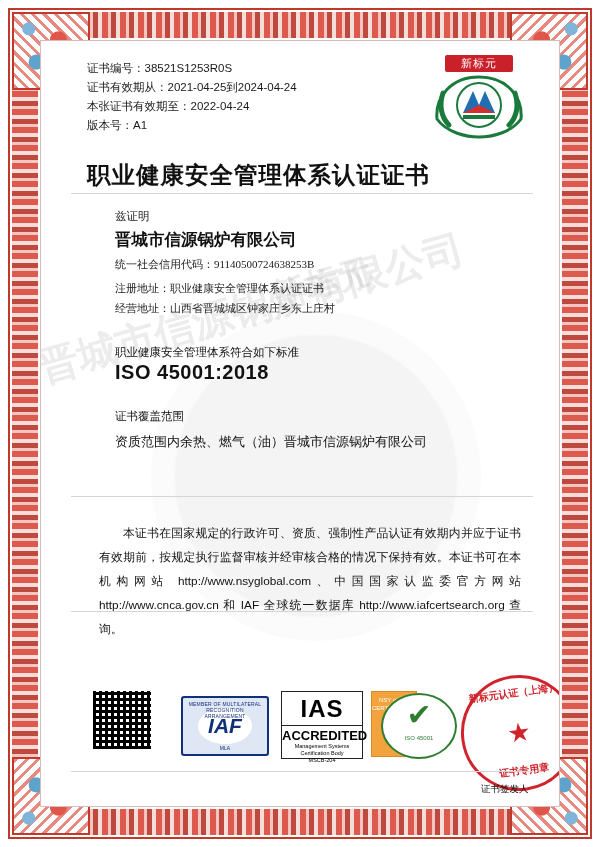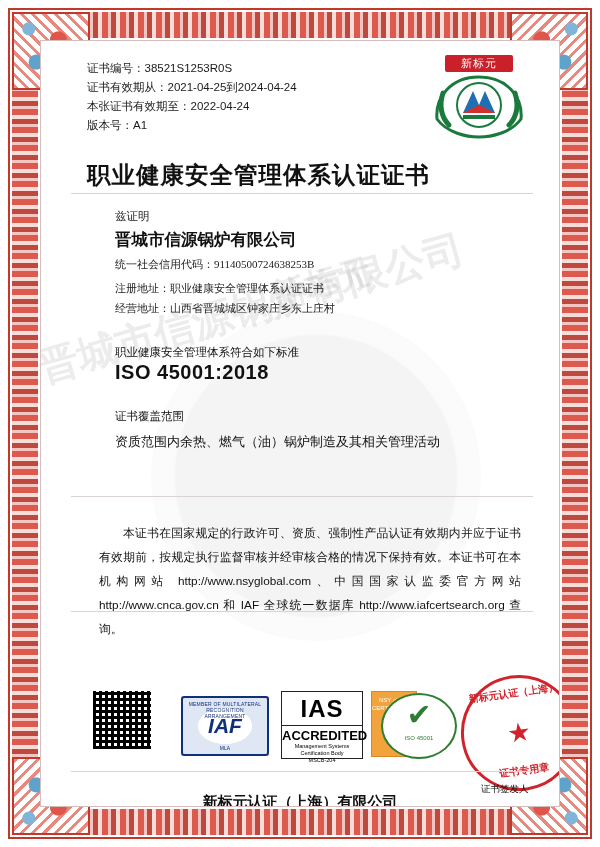--- a/index.html
+++ b/index.html
@@ -213,21 +213,21 @@
       <div class="sect lbl" style="top:168px">兹证明</div>
       <div class="sect company" style="top:188px">晋城市信源锅炉有限公司</div>
       <div class="sect small" style="top:214px">统一社会信用代码：91140500724638253B</div>
       <div class="sect small" style="top:238px">注册地址：职业健康安全管理体系认证证书</div>
       <div class="sect small" style="top:258px">经营地址：山西省晋城城区钟家庄乡东上庄村</div>
 
       <div class="sect std-label" style="top:304px">职业健康安全管理体系符合如下标准</div>
       <div class="sect std" style="top:320px">ISO 45001:2018</div>
 
       <div class="sect scope-label" style="top:368px">证书覆盖范围</div>
-      <div class="sect scope" style="top:392px">资质范围内余热、燃气（油）锅炉制造及其相关管理活动</div>
+      <div class="sect scope" style="top:392px">资质范围内余热、燃气（油）晋城市信源锅炉有限公司</div>
 
       <div class="rule r2"></div>
       <div class="para">本证书在国家规定的行政许可、资质、强制性产品认证有效期内并应于证书有效期前，按规定执行监督审核并经审核合格的情况下保持有效。本证书可在本机构网站 http://www.nsyglobal.com、中国国家认监委官方网站 http://www.cnca.gov.cn 和 IAF 全球统一数据库 http://www.iafcertsearch.org 查询。</div>
       <div class="rule r3"></div>
 
       <div class="qr"></div>
 
       <div class="iaf">
         <div class="ring"></div>
         <div class="arc">MEMBER OF MULTILATERAL RECOGNITION ARRANGEMENT</div>
@@ -252,20 +252,16 @@
 
       <div class="seal">
         <div class="top-t">新标元认证（上海）</div>
         <div class="star">★</div>
         <div class="bot-t">证书专用章</div>
       </div>
 
       <div class="signer">证书签发人</div>
       <div class="rule r4"></div>
 
-      <div class="footer">
-        <div class="co">新标元认证（上海）有限公司</div>
-
-      </div>
 
     </div>
   </div>
 </div>
 
 </body></html>

